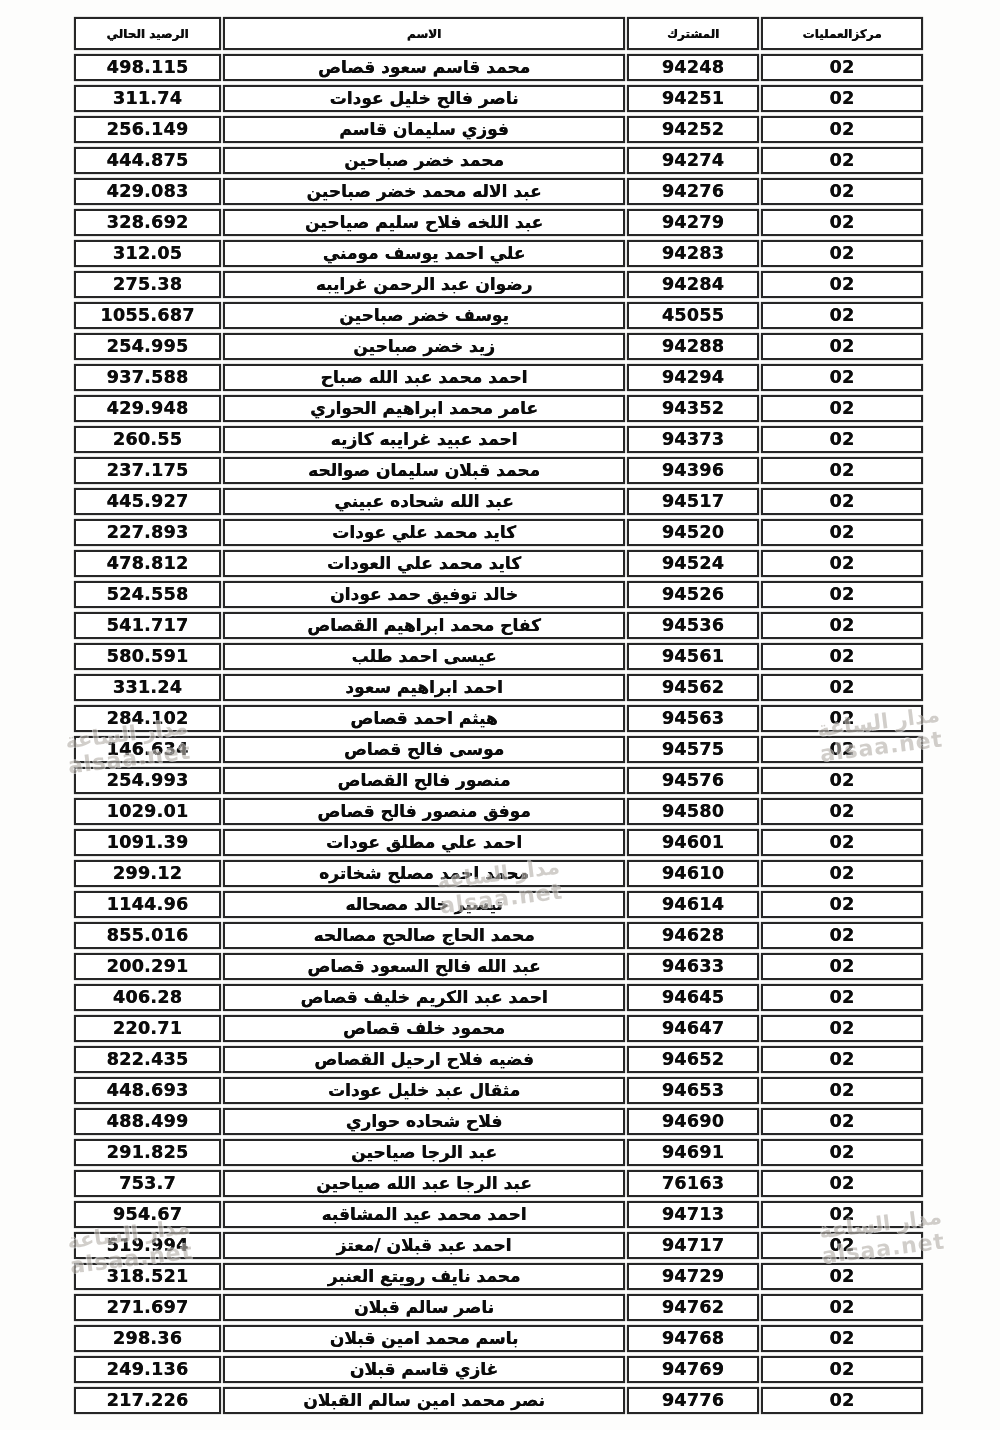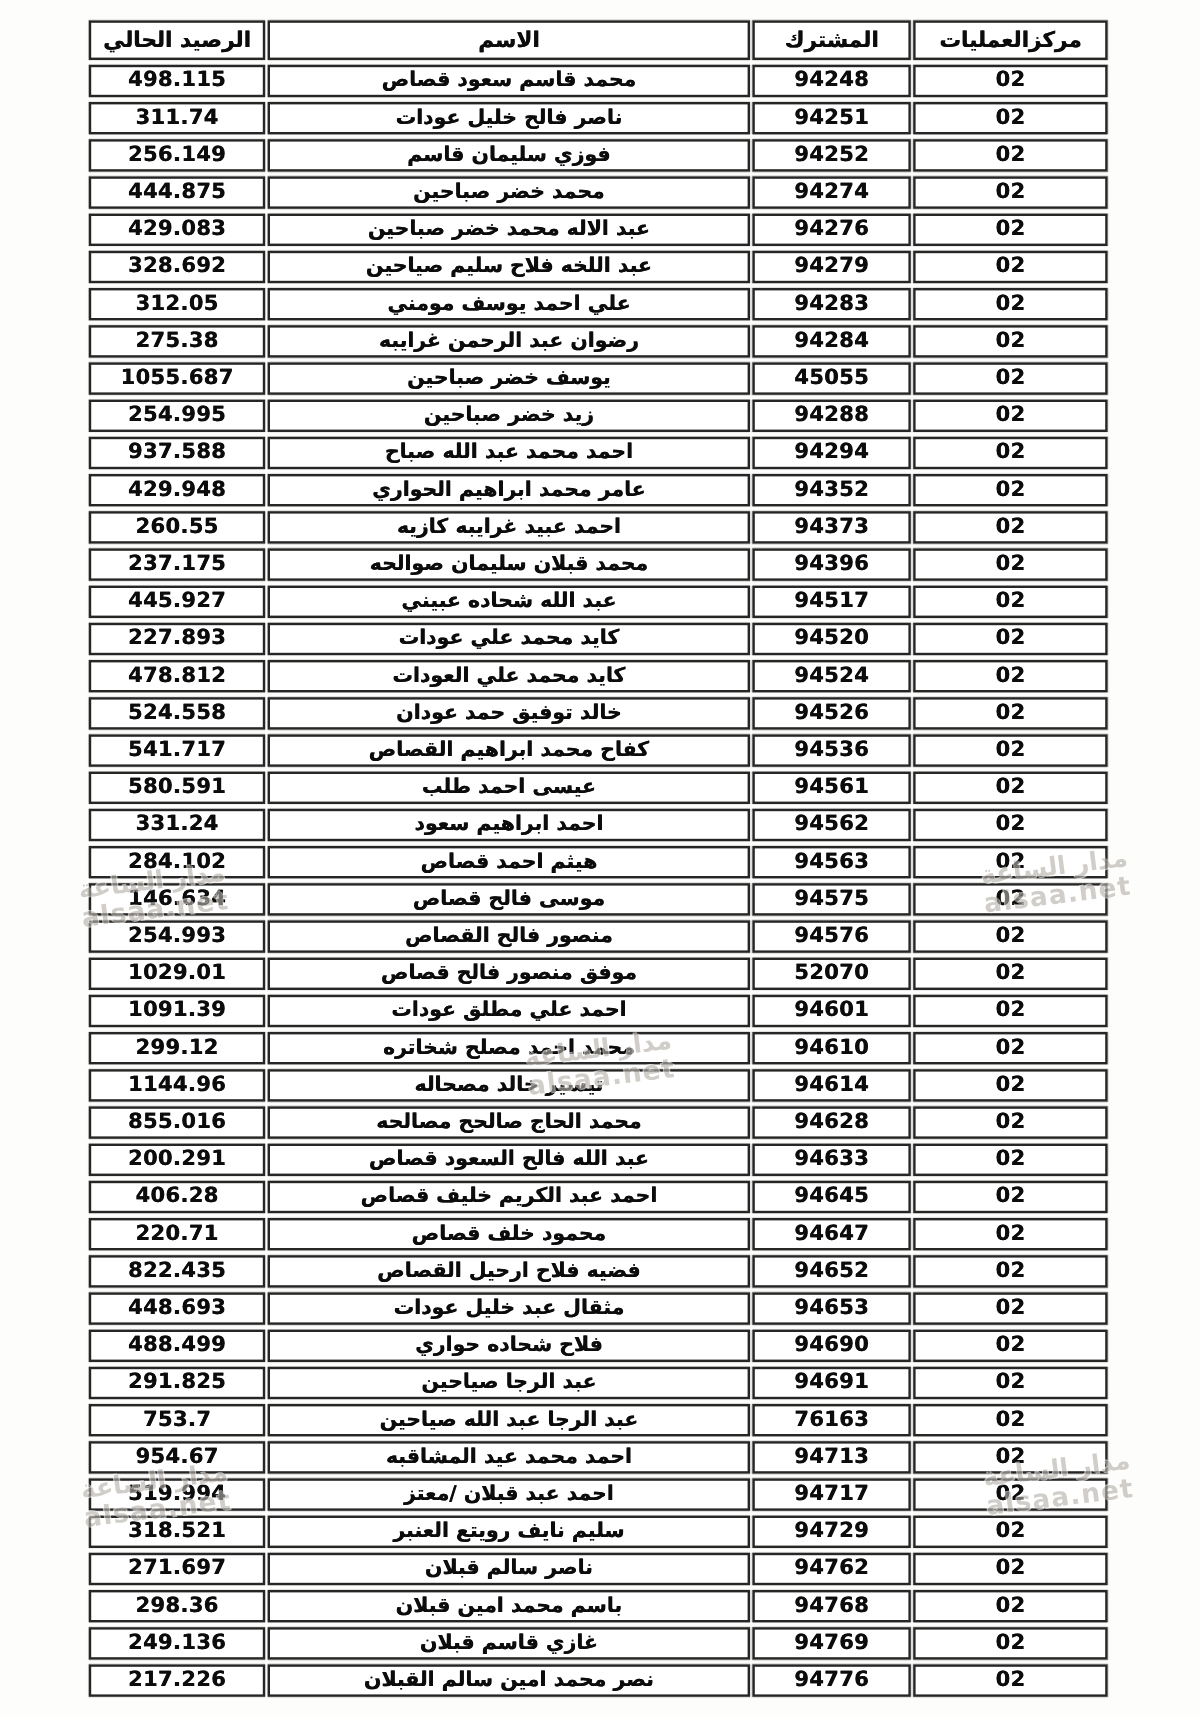--- a/index.html
+++ b/index.html
@@ -32,21 +32,21 @@
     vertical-align:middle;
     font-weight:bold;
     color:#0c0c0c;
     box-sizing:border-box;
     overflow:hidden;
     white-space:nowrap;
     padding:0 4px;
   }
   th{
     height:33px;
-    font-size:18px;
+    font-size:12px;
     text-shadow:0.4px 0 0 #111;
   }
   td{
     height:27px;
     font-size:17px;
     line-height:23px;
     text-shadow:0.35px 0 0 #111;
   }
   td.num{
     font-size:17.5px;
@@ -259,21 +259,21 @@
       <td class="num">146.634</td>
     </tr>
         <tr>
       <td class="num">02</td>
       <td class="num">94576</td>
       <td>منصور فالح القصاص</td>
       <td class="num">254.993</td>
     </tr>
         <tr>
       <td class="num">02</td>
-      <td class="num">52070</td>
+      <td class="num">94580</td>
       <td>موفق منصور فالح قصاص</td>
       <td class="num">1029.01</td>
     </tr>
         <tr>
       <td class="num">02</td>
       <td class="num">94601</td>
       <td>احمد علي مطلق عودات</td>
       <td class="num">1091.39</td>
     </tr>
         <tr>
@@ -350,21 +350,21 @@
     </tr>
         <tr>
       <td class="num">02</td>
       <td class="num">94717</td>
       <td>احمد عبد قبلان /معتز</td>
       <td class="num">519.994</td>
     </tr>
         <tr>
       <td class="num">02</td>
       <td class="num">94729</td>
-      <td>سليم نايف رويتع العنبر</td>
+      <td>محمد نايف رويتع العنبر</td>
       <td class="num">318.521</td>
     </tr>
         <tr>
       <td class="num">02</td>
       <td class="num">94762</td>
       <td>ناصر سالم قبلان</td>
       <td class="num">271.697</td>
     </tr>
         <tr>
       <td class="num">02</td>

